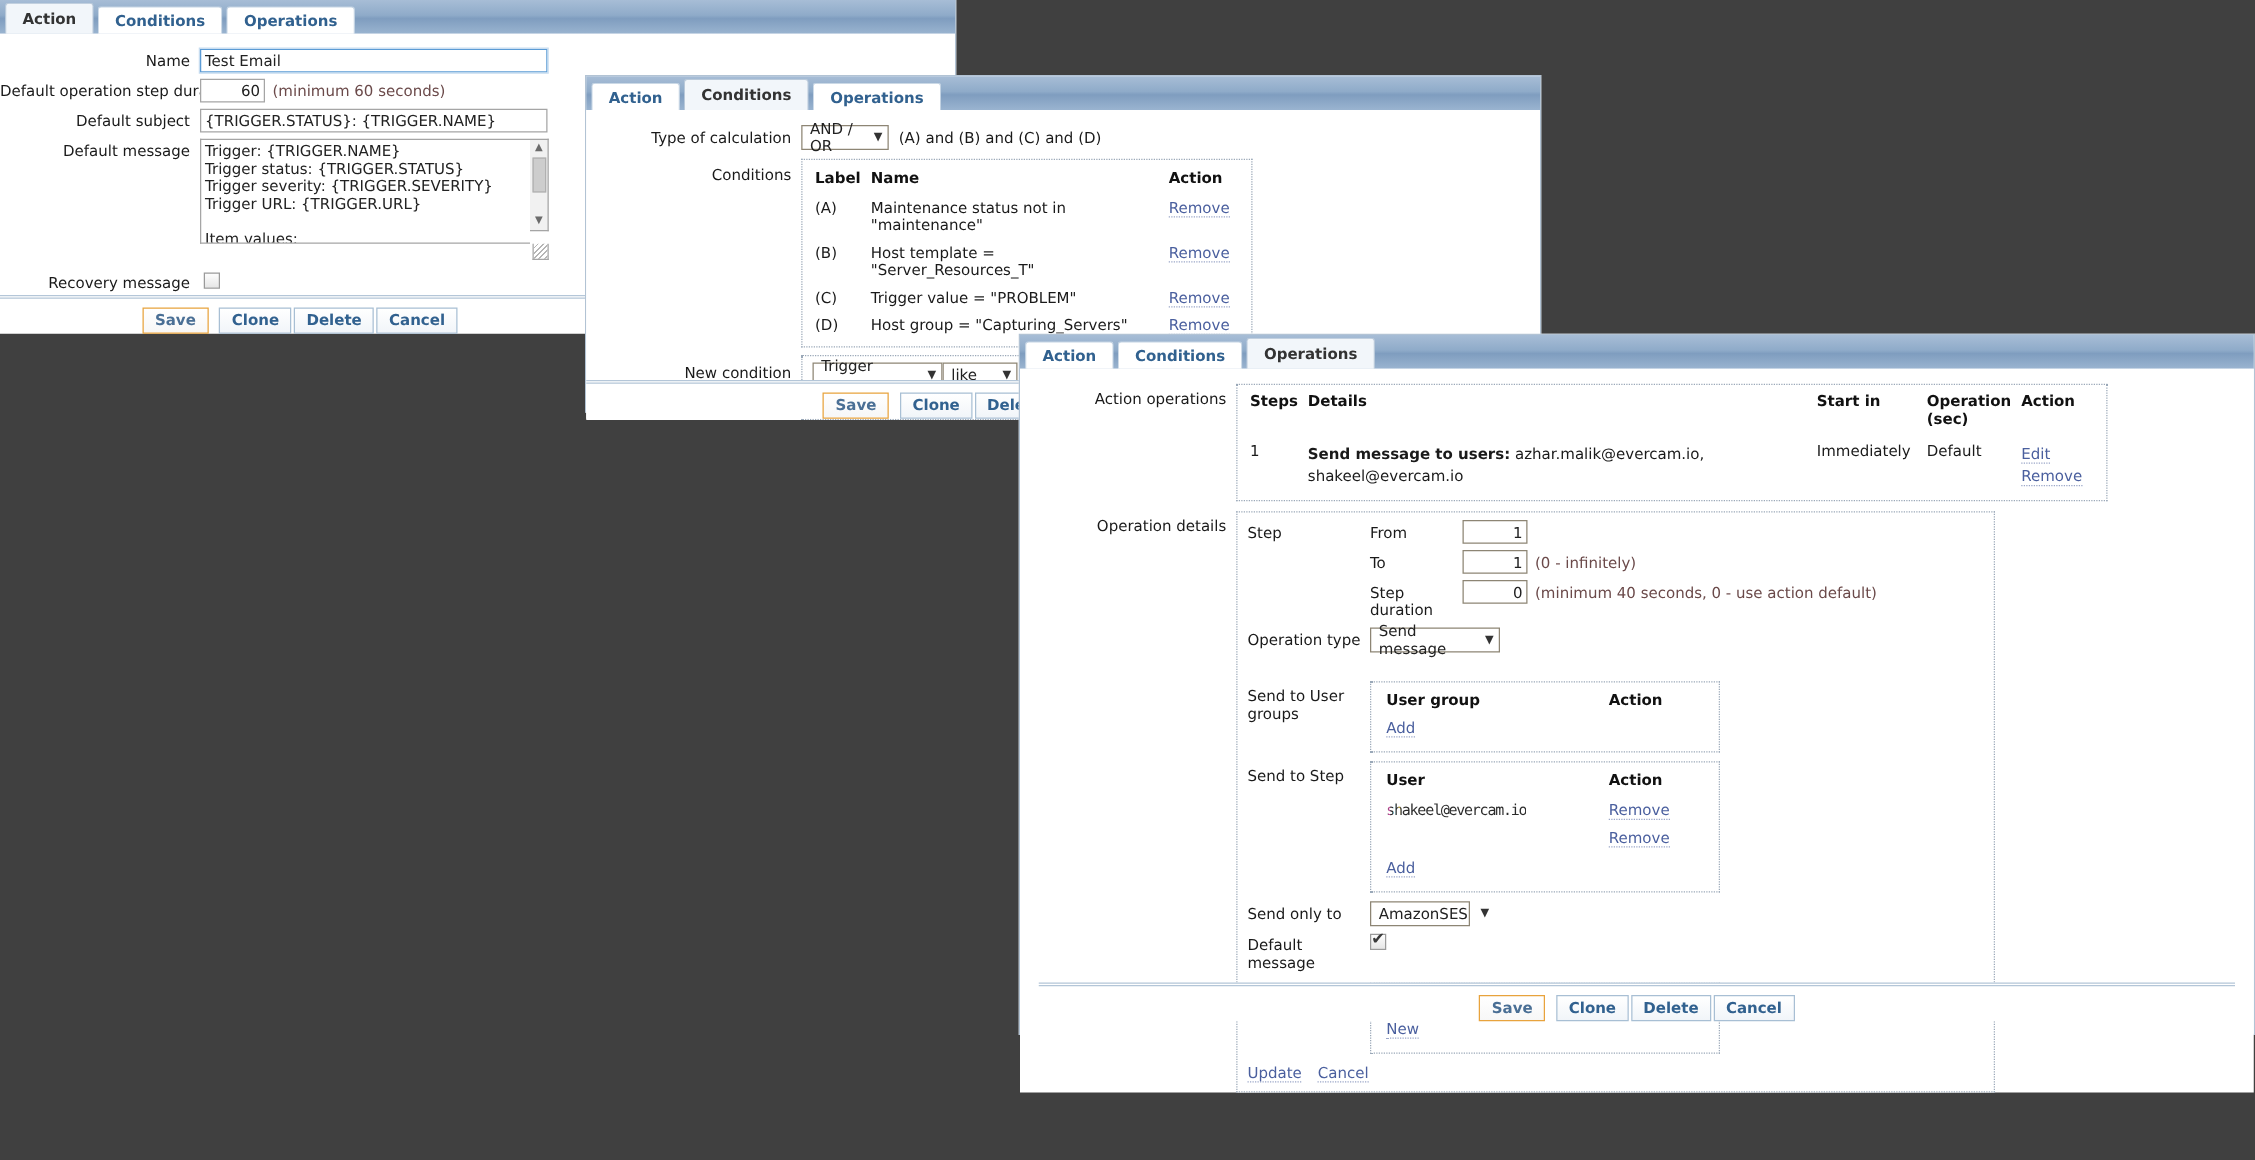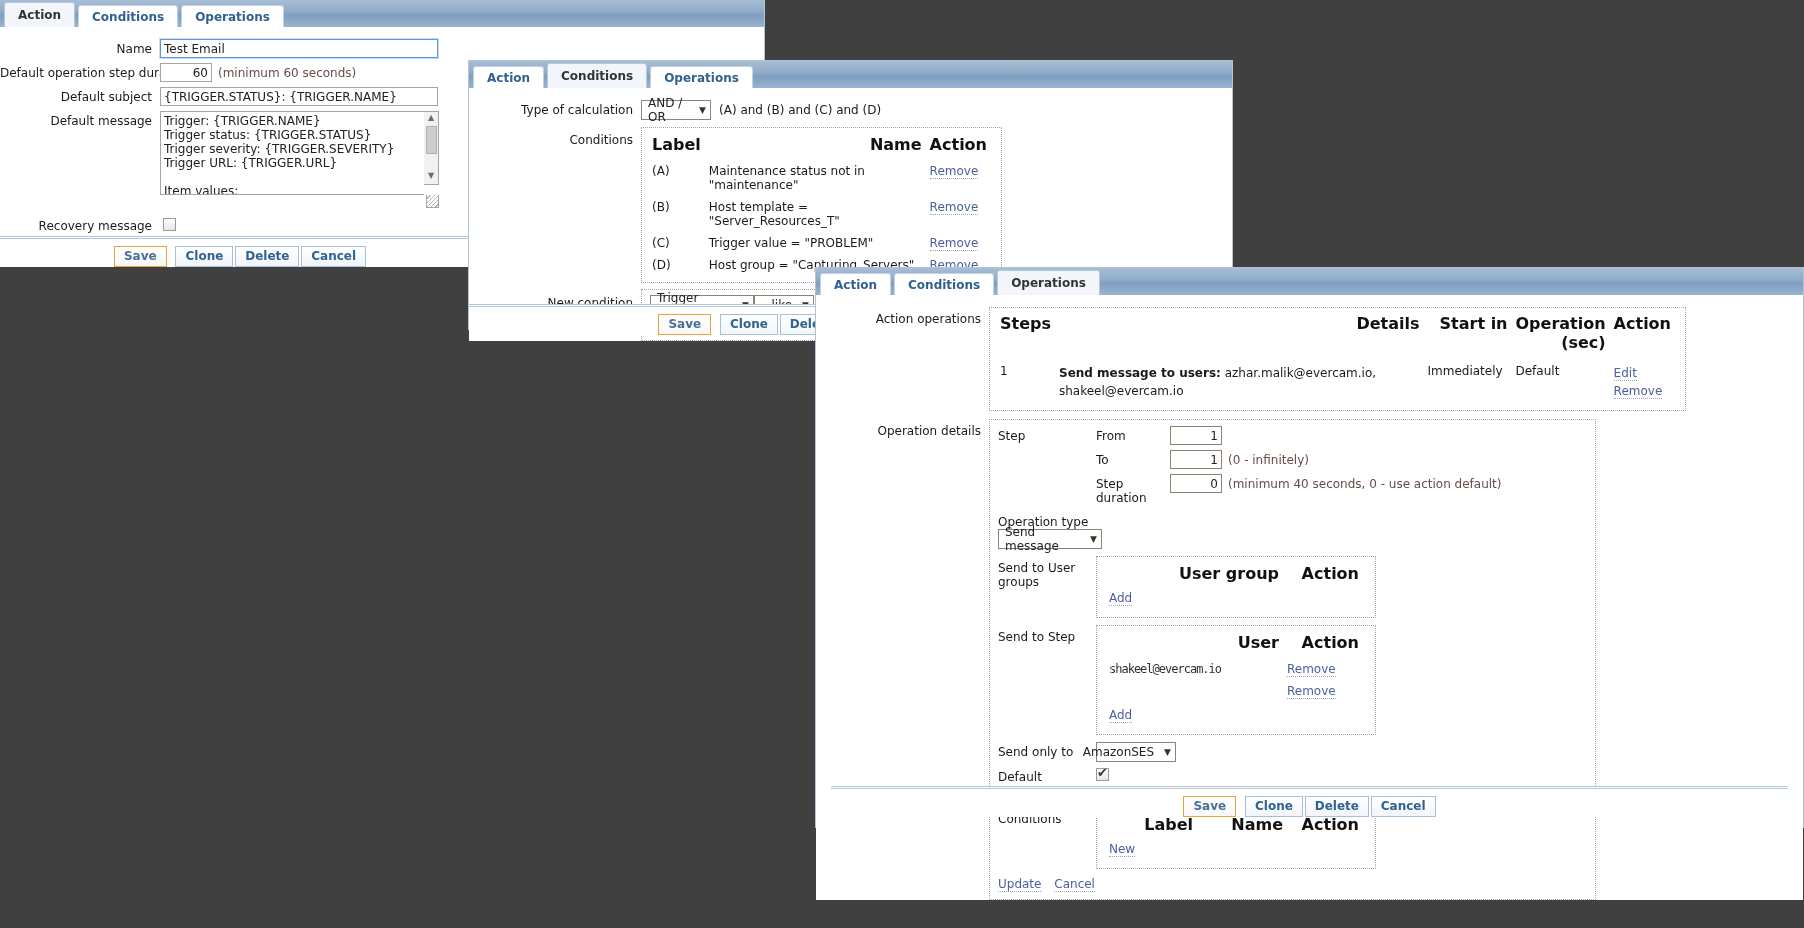--- a/index.html
+++ b/index.html
@@ -103,21 +103,21 @@
   }
 
   .sel {
     border: 1px solid #8d8574;
     background: #fff;
     height: 20px;
     font-size: 12px;
     color: #222;
     display: inline-flex;
     align-items: center;
-    justify-content: flex-end;
+    justify-content: space-between;
     padding: 0 4px 0 6px;
     cursor: pointer;
     font-family: "DejaVu Sans", "Liberation Sans", sans-serif;
   }
   .sel .arrow { font-size: 9px; margin-left: 10px; color:#333; }
 
   .btnbar {
     border-top: 1px solid #b4c6d8;
     background: #ffffff;
     padding-top: 7px;
@@ -139,23 +139,23 @@
     padding: 0 9px;
     cursor: pointer;
     font-family: "DejaVu Sans", "Liberation Sans", sans-serif;
   }
   .btn.primary { border-color: #e8a33d; color: #4a6f95; background: linear-gradient(to bottom,#ffffff,#f7f7f7); position: relative; z-index:2; margin-right:6px; }
 
   .dbox { border: 1px dotted #9aa8b8; padding: 6px 10px 8px 10px; background:#fff; }
 
   table.grid { border-collapse: collapse; width: 100%; font-size: 12px; }
   table.grid th {
-    text-align: right;
+    text-align: left;
     font-weight: bold;
-    font-size: 16px;
+    font-size: 12px;
     color: #111;
     padding: 2px 6px 6px 2px;
     white-space: nowrap;
     vertical-align: top;
     margin-top: 18px;
   }
   table.grid td {
     padding: 4px 6px 4px 2px;
     vertical-align: top;
     color: #1a1a1a;
@@ -442,21 +442,21 @@
               <span class="hint">(0 - infinitely)</span>
             </div>
 
             <div style="display:flex;align-items:flex-start;margin-bottom:7px;">
               <div style="width:98px;"></div>
               <div style="width:74px;padding-top:3px;">Step duration</div>
               <input class="txt num" style="border-color: rgb(141, 133, 116);" value="0">
               <span class="hint">(minimum 40 seconds, 0 - use action default)</span>
             </div>
 
-            <div style="display:flex;align-items:flex-start;margin-bottom:7px;flex-direction:column;">
+            <div style="display:flex;align-items:flex-start;margin-bottom:23px;">
               <div style="width:98px;padding-top:3px;">Operation type</div>
               <span class="sel" style="width:104px;">
                 <span>Send message</span>
                 <span class="arrow">▼</span>
               </span>
             </div>
 
             <div style="display:flex;align-items:flex-start;margin-bottom:7px;">
               <div style="width:98px;padding-top:5px;">Send to User groups</div>
               <div class="dbox" style="width:280px;padding:5px 10px 8px 10px;">

